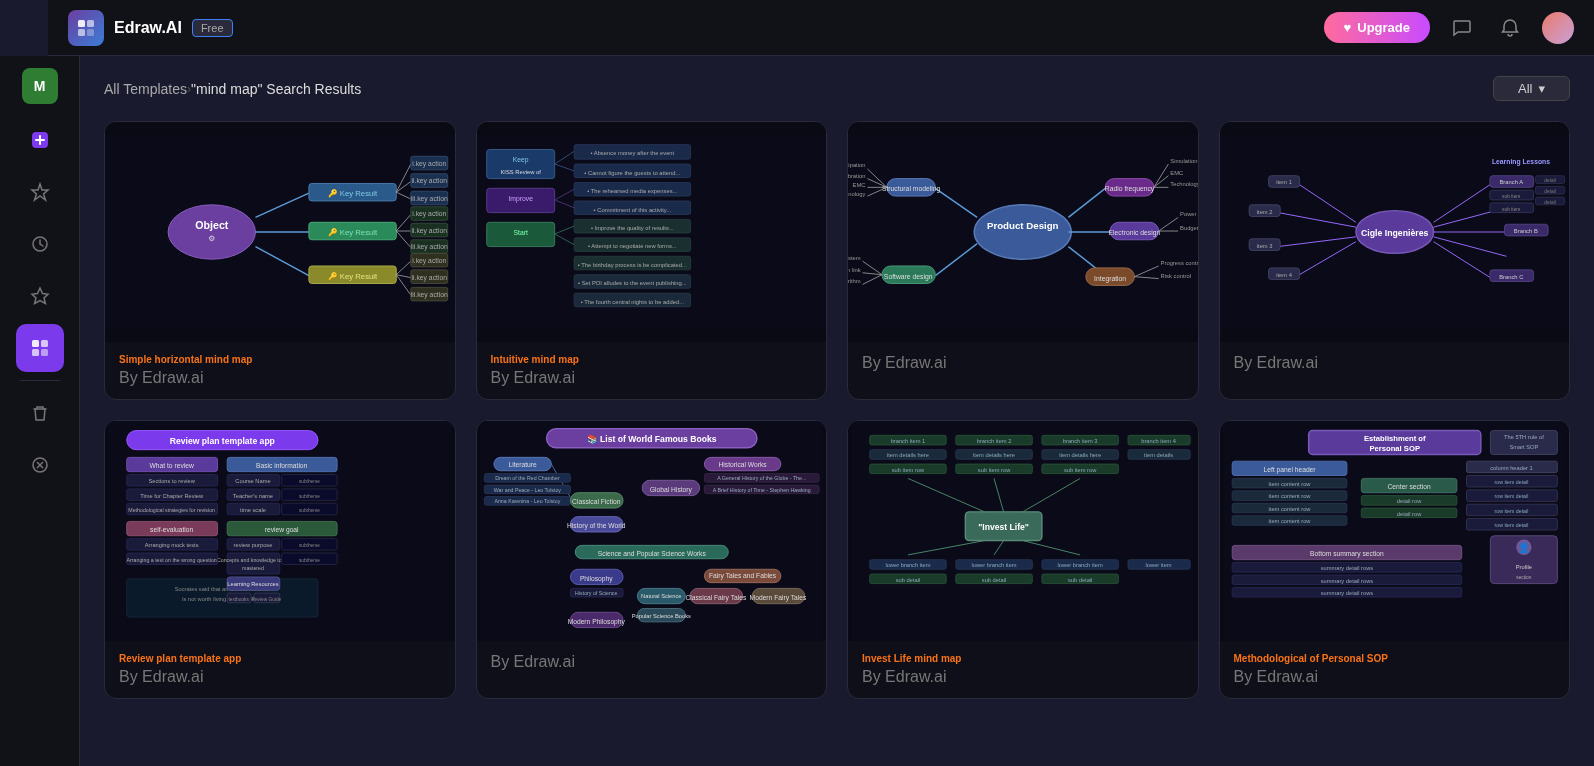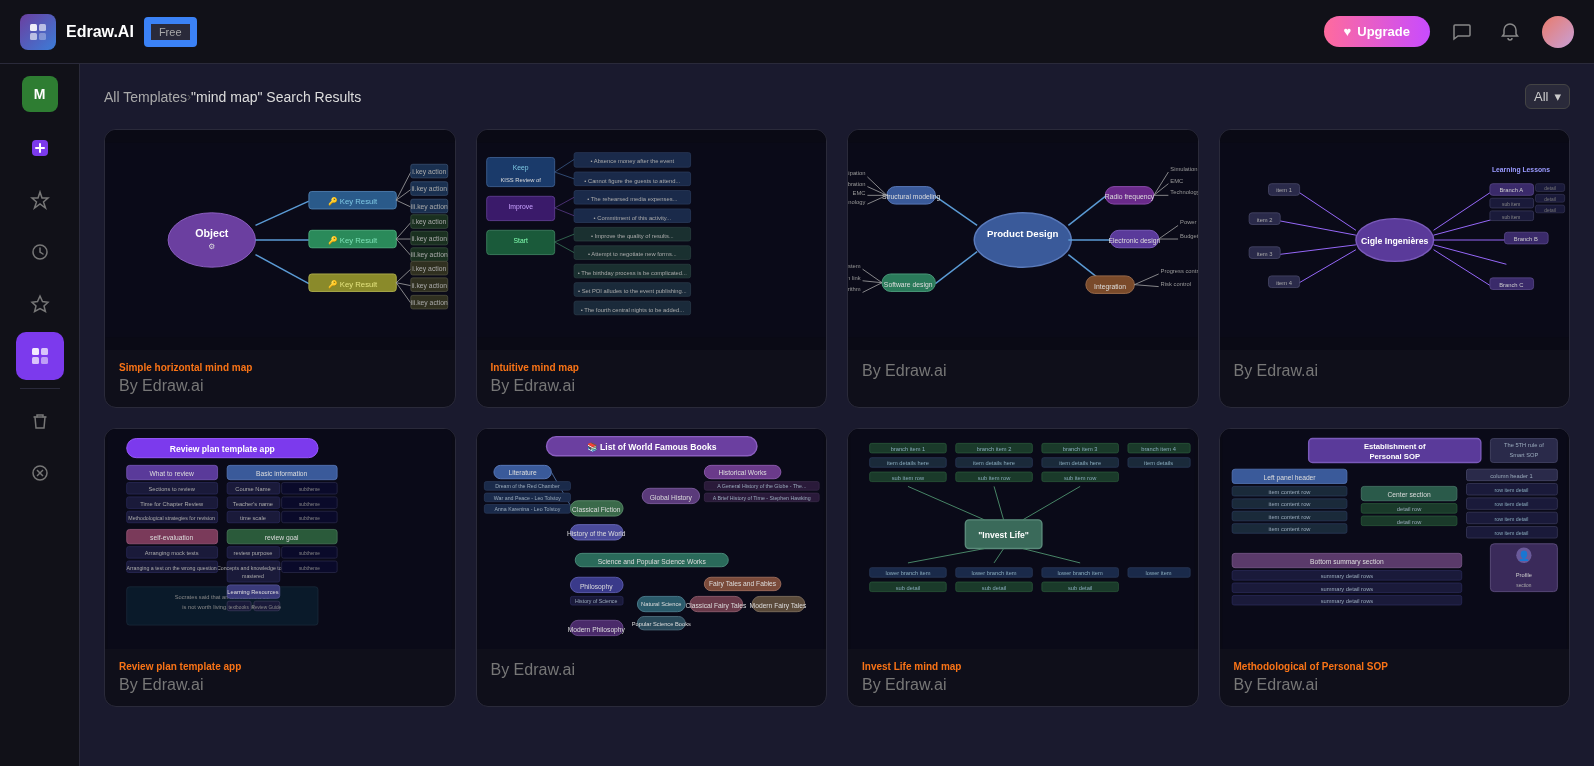--- a/index.html
+++ b/index.html
@@ -9,48 +9,49 @@
       font-family: -apple-system, BlinkMacSystemFont, 'Segoe UI', sans-serif;
       display: flex;
       flex-direction: column;
       height: 100vh;
       overflow: hidden;
     }
 
     
     .navbar {
       background: #111118;
-      height: 64px;
+      height: 56px;
       display: flex;
       align-items: center;
       padding: 8px 20px;
       justify-content: space-between;
       flex-shrink: 0;
       border-bottom: 1px solid #2a2a3a;
+      margin-left: 48px;
     }
     .navbar-left {
       display: flex;
       align-items: center;
       gap: 10px;
     }
     .logo-box {
       width: 36px; height: 36px;
       background: linear-gradient(135deg, #6b3fa0, #3b7dd8);
       border-radius: 8px;
       display: flex; align-items: center; justify-content: center;
       font-weight: bold; color: #fff; font-size: 14px;
     }
     .app-name {
       color: #fff;
       font-weight: 700;
       font-size: 16px;
     }
     .free-badge {
       background: #2a2a3a;
-      border: 7px solid #3b82f6;
+      border: 1px solid #3b82f6;
       color: #aaa;
       font-size: 11px;
       padding: 2px 8px;
       border-radius: 4px;
     }
     .navbar-right {
       display: flex;
       align-items: center;
       gap: 16px;
     }
@@ -159,21 +160,21 @@
       color: #ddd;
     }
     .breadcrumb-filter {
       margin-left: auto;
       display: flex;
       align-items: center;
       gap: 6px;
       background: #2a2a3a;
       border: 1px solid #444;
       border-radius: 6px;
-      padding: 4px 8px;
+      padding: 4px 24px;
       font-size: 13px;
       color: #ccc;
       cursor: pointer;
     }
 
     
     .template-grid {
       display: grid;
       grid-template-columns: repeat(4, 1fr);
       gap: 20px;

